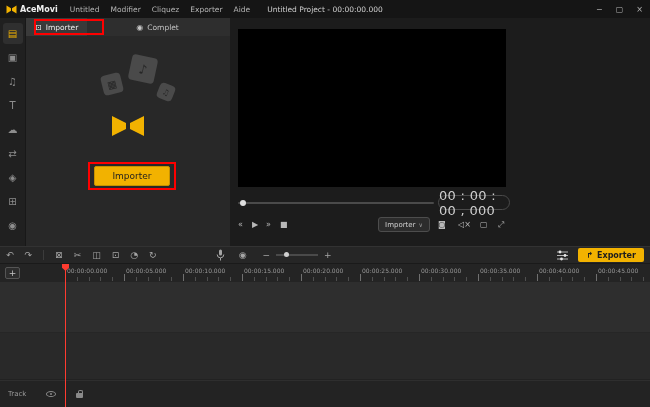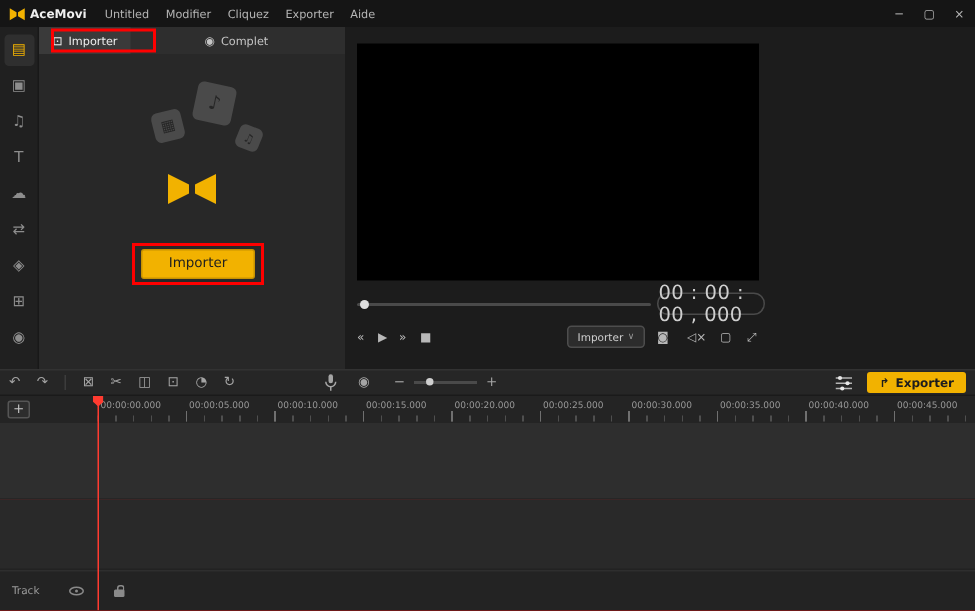--- a/index.html
+++ b/index.html
@@ -96,20 +96,21 @@
         </svg>
     </span>
     <span class="app-name">AceMovi</span>
     <nav class="menus">
       <span class="menu">Untitled</span>
       <span class="menu">Modifier</span>
       <span class="menu">Cliquez</span>
       <span class="menu">Exporter</span>
       <span class="menu">Aide</span>
     </nav>
+    <div class="project-title">Untitled Project - 00:00:00.000</div>
     <div class="win-controls">
       <span>─</span>
       <span>▢</span>
       <span>×</span>
     </div>
   </div>
 
   <div class="sidebar">
     <div class="side-icon selected">▤</div>
     <div class="side-icon">▣</div>

